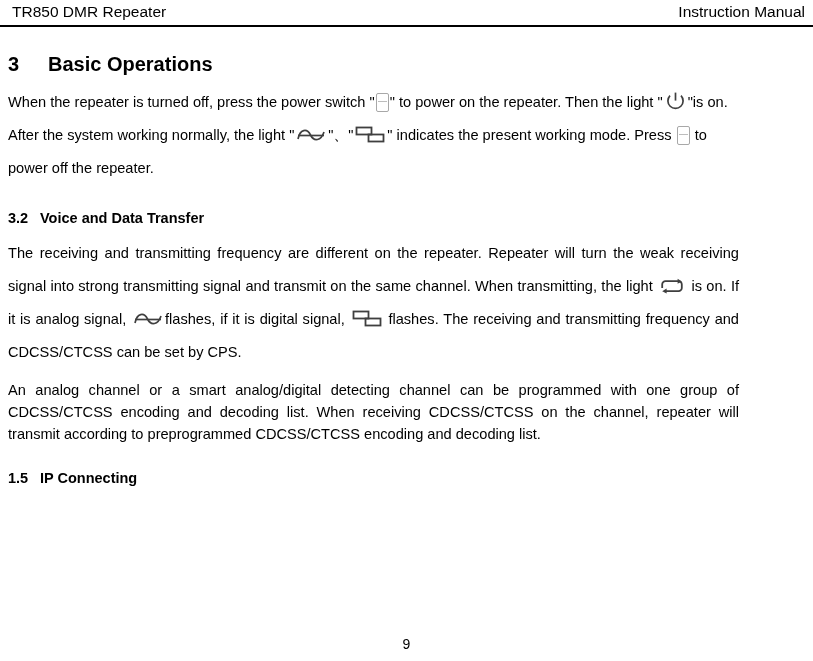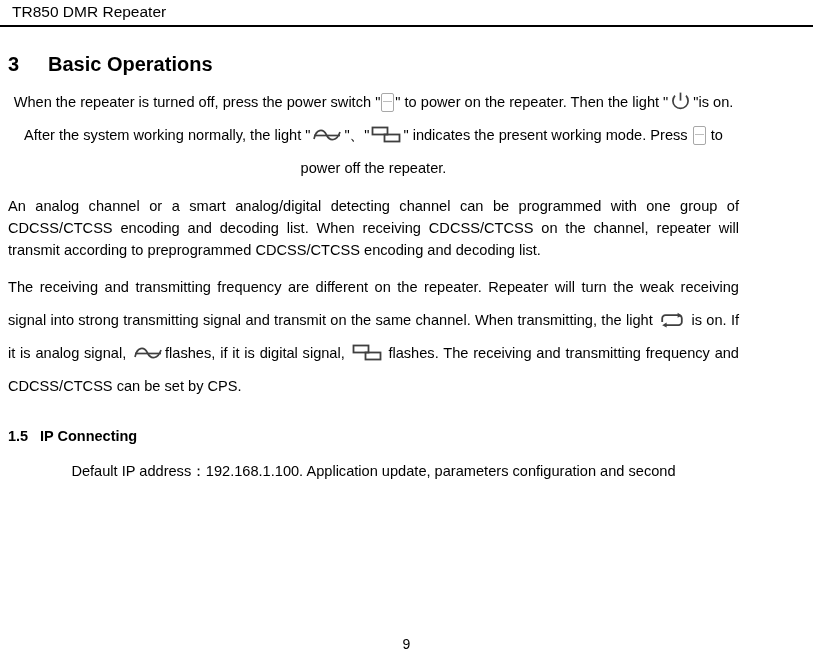--- a/index.html
+++ b/index.html
@@ -76,21 +76,21 @@
     line-height: 33px;
     margin: 10px 0 0 0;
     padding: 0;
     text-align: justify;
   }
   p.body.tight {
     line-height: 22px;
     text-align: justify;
   }
 
-  p.nojust { text-align: center; }
+  p.nojust { text-align: left; }
 
   
   .icon {
     display: inline-block;
     vertical-align: middle;
     position: relative;
   }
 
   
   .icon-switch {
@@ -162,60 +162,63 @@
     line-height: 18px;
   }
 </style>
 </head>
 <body>
 
 <div class="page">
 
   <div class="page-header">
     <div class="header-left">TR850 DMR Repeater</div>
+    <div class="header-right">Instruction Manual</div>
   </div>
 
   <div class="content">
 
     <h1 class="sec-title">
       <span class="num">3</span><span>Basic Operations</span>
     </h1>
 
 
     <p class="body nojust"><span>When the repeater is turned off, press the power switch "</span><span class="icon icon-switch"></span><span>" to power on the repeater. Then the light "</span><span class="icon icon-power"><svg width="21" height="21" viewBox="0 0 21 21">
             <path d="M5.0 4.6 A 7.6 7.6 0 1 0 16.0 4.6" fill="none" stroke="#3f3f3f" stroke-width="1.7"></path>
             <line x1="10.5" y1="1.6" x2="10.5" y2="9.6" stroke="#3f3f3f" stroke-width="1.7"></line>
           </svg></span><span>"is on. After the system working normally, the light "</span><span class="icon icon-analog"><svg width="30" height="16" viewBox="0 0 30 16">
             <path d="M2 12 C 4 2, 11 1, 14.5 8 C 18 15, 25 14, 28 5" fill="none" stroke="#3f3f3f" stroke-width="1.7"></path>
             <line x1="2" y1="8.5" x2="28" y2="8.5" stroke="#3f3f3f" stroke-width="1.7"></line>
           </svg></span><span>"、"</span><span class="icon icon-digital"><svg width="30" height="18" viewBox="0 0 30 18">
             <rect x="1.5" y="1.5" width="15" height="7" fill="none" stroke="#3f3f3f" stroke-width="1.8"></rect>
             <rect x="13.5" y="8.5" width="15" height="7" fill="none" stroke="#3f3f3f" stroke-width="1.8"></rect>
           </svg></span><span>"  indicates the present working mode. Press </span><span class="icon icon-switch"></span><span> to power off the repeater.</span></p>
 
-
-    <p class="body tight">An analog channel or a smart analog/digital detecting channel can be programmed with one group of CDCSS/CTCSS encoding and decoding list. When receiving CDCSS/CTCSS on the channel, repeater will transmit according to preprogrammed CDCSS/CTCSS encoding and decoding list.</p>
+    <h2 class="sub-title">
+      <span class="num">3.2</span><span>Voice and Data Transfer</span>
+    </h2>
 
     <p class="body"><span>The receiving and transmitting frequency are different on the repeater. Repeater will turn the weak receiving signal into strong transmitting signal and transmit on the same channel. When transmitting, the light </span><span class="icon icon-loop"><svg width="24" height="17" viewBox="0 0 24 17">
             <path d="M4 13.2 L18.5 13.2 A3.3 3.3 0 0 0 21.8 9.9 L21.8 6.4 A3.3 3.3 0 0 0 18.5 3.1 L5.5 3.1 A3.3 3.3 0 0 0 2.2 6.4 L2.2 9.9" fill="none" stroke="#3f3f3f" stroke-width="1.8"></path>
             <path d="M6.6 10.6 L2.2 13.2 L6.6 15.6 Z" fill="#3f3f3f"></path>
             <path d="M17.6 0.8 L21.9 3.4 L17.6 5.8 Z" fill="#3f3f3f"></path>
           </svg></span><span> is on. If it is analog signal, </span><span class="icon icon-analog"><svg width="30" height="16" viewBox="0 0 30 16">
             <path d="M2 12 C 4 2, 11 1, 14.5 8 C 18 15, 25 14, 28 5" fill="none" stroke="#3f3f3f" stroke-width="1.7"></path>
             <line x1="2" y1="8.5" x2="28" y2="8.5" stroke="#3f3f3f" stroke-width="1.7"></line>
           </svg></span><span>flashes, if it is digital signal, </span><span class="icon icon-digital"><svg width="30" height="18" viewBox="0 0 30 18">
             <rect x="1.5" y="1.5" width="15" height="7" fill="none" stroke="#3f3f3f" stroke-width="1.8"></rect>
             <rect x="13.5" y="8.5" width="15" height="7" fill="none" stroke="#3f3f3f" stroke-width="1.8"></rect>
           </svg></span><span> flashes. The receiving and transmitting frequency and CDCSS/CTCSS can be set by CPS.</span></p>
 
+    <p class="body tight">An analog channel or a smart analog/digital detecting channel can be programmed with one group of CDCSS/CTCSS encoding and decoding list. When receiving CDCSS/CTCSS on the channel, repeater will transmit according to preprogrammed CDCSS/CTCSS encoding and decoding list.</p>
+
     <h2 class="sub-title">
       <span class="num">1.5</span><span>IP Connecting</span>
     </h2>
 
-    <p class="body nojust">Default IP address：192.168.1.100. Application update, parameters configuration and second</p>
 
   </div>
 
   <div class="page-footer">
     <span>9</span>
   </div>
 
 </div>
 
 </body></html>

